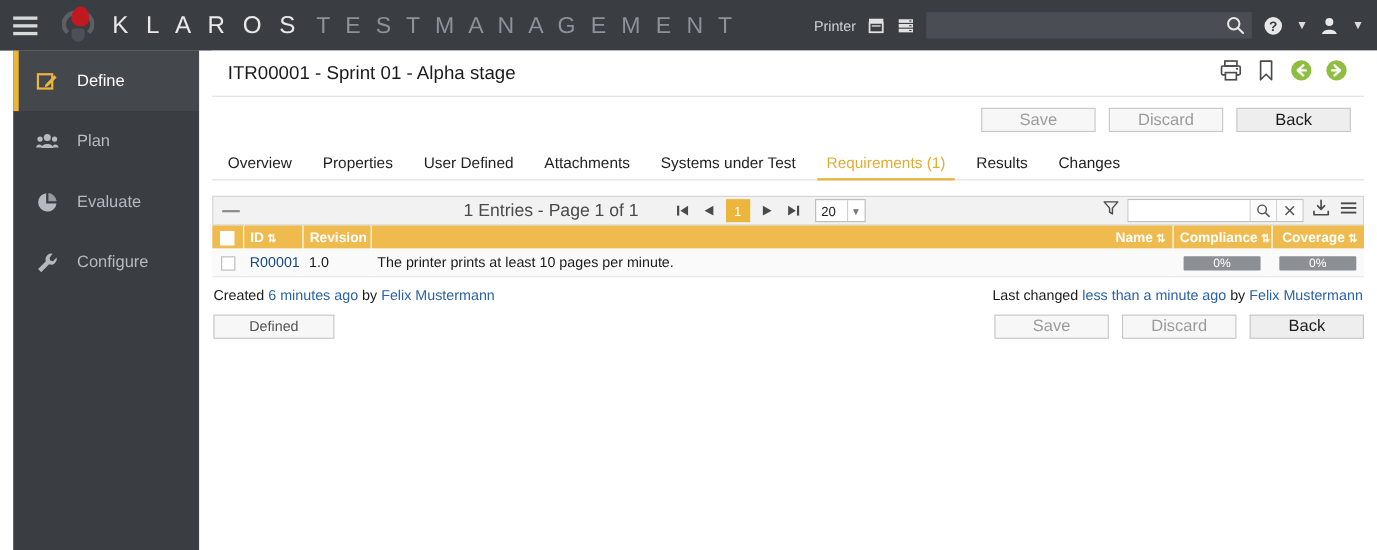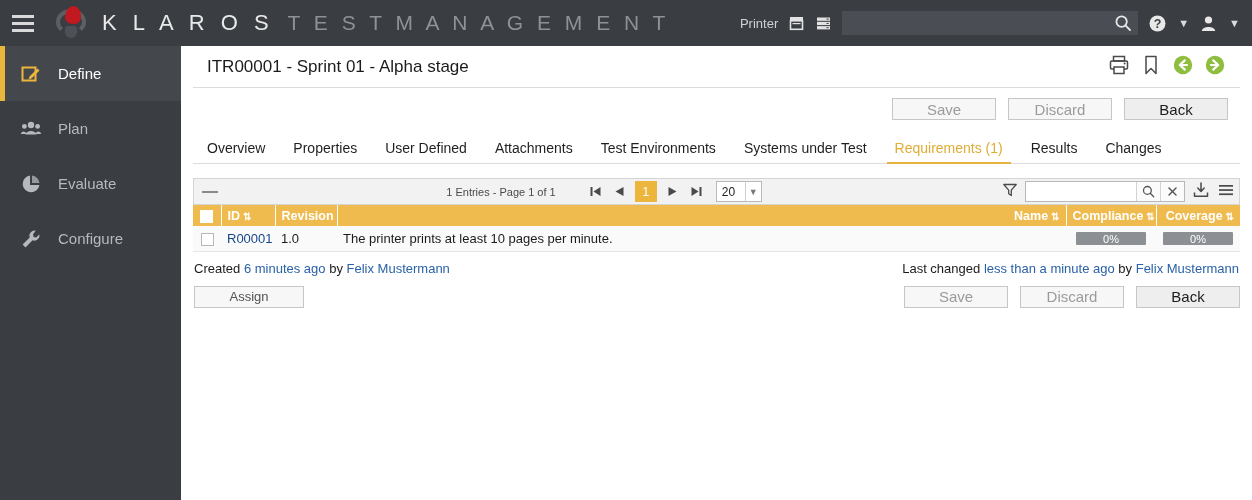--- a/index.html
+++ b/index.html
@@ -70,21 +70,21 @@
   #search-wrap input {
     width: 100%; height: 100%; background: transparent;
     border: 0; outline: none; color: #e4e4e4; font-size: 12px;
     padding: 0 30px 0 8px; font-family: "Liberation Sans", sans-serif;
   }
   #search-wrap .mag { position: absolute; right: 6px; top: 3px; }
   .chev { color: #dcdcdc; font-size: 11px; margin-left: 1px; }
 
   
   #sidebar {
-    position: absolute; top: 46px; left: 0;
+    position: absolute; top: 46px; left: 12px;
     width: 181px; height: 454px;
     background: #3a3d42;
   }
   .side-item {
     position: relative; height: 55px;
     display: flex; align-items: center;
     padding-left: 18px; gap: 14px; cursor: pointer;
     color: #b6bac0; font-size: 15px;
   }
   .side-item.active { background: #44474c; color: #ffffff; }
@@ -147,21 +147,21 @@
   
   #grid { margin: 14px 12px 0 12px; }
   #grid-toolbar {
     height: 27px; background: #f2f2f2;
     border: 1px solid #d4d4d4;
     display: flex; align-items: center;
     padding: 0 4px 0 8px; gap: 0;
   }
   .collapse-dash { width: 16px; height: 2px; background: #8a8a8a; }
   #pager { margin-left: auto; display: flex; align-items: center; gap: 7px; }
-  #entries-text { font-size: 11px; color: #4a4a4a; margin-right: 24px; }
+  #entries-text { font-size: 16px; color: #4a4a4a; margin-right: 24px; }
   .pg-btn { width: 17px; height: 17px; display: flex; align-items: center; justify-content: center; cursor: pointer; }
   .pg-num {
     width: 22px; height: 21px; background: #ecb63c; color: #ffffff;
     font-size: 12px; display: flex; align-items: center; justify-content: center;
     cursor: pointer;
   }
   #pagesize {
     width: 46px; height: 21px; border: 1px solid #b9b9b9; background: #ffffff;
     display: flex; align-items: center; font-size: 12px; color: #222;
     padding-left: 5px; position: relative; margin-left: 4px; cursor: pointer;
@@ -401,21 +401,20 @@
     <div class="btn">Save</div>
     <div class="btn">Discard</div>
     <div class="btn enabled">Back</div>
   </div>
 
   <div id="tabs">
     <div class="tab">Overview</div>
     <div class="tab">Properties</div>
     <div class="tab">User Defined</div>
     <div class="tab">Attachments</div>
-    <div class="tab">Test Environments</div>
     <div class="tab">Systems under Test</div>
     <div class="tab active">Requirements (1)</div>
     <div class="tab">Results</div>
     <div class="tab">Changes</div>
   </div>
 
   <div id="grid">
 
     <div id="grid-toolbar">
       <span class="collapse-dash"></span>
@@ -546,20 +545,20 @@
     </div>
     <div id="info-right">
       <span>Last changed</span>
       <span class="lnk">less than a minute ago</span>
       <span>by</span>
       <span class="lnk">Felix Mustermann</span>
     </div>
   </div>
 
   <div id="action-row-bottom">
-    <div id="assign-btn">Assign</div>
+    <div id="assign-btn">Defined</div>
     <div id="bottom-btns">
       <div class="btn">Save</div>
       <div class="btn">Discard</div>
       <div class="btn enabled">Back</div>
     </div>
   </div>
 </div>
 
 </body></html>

